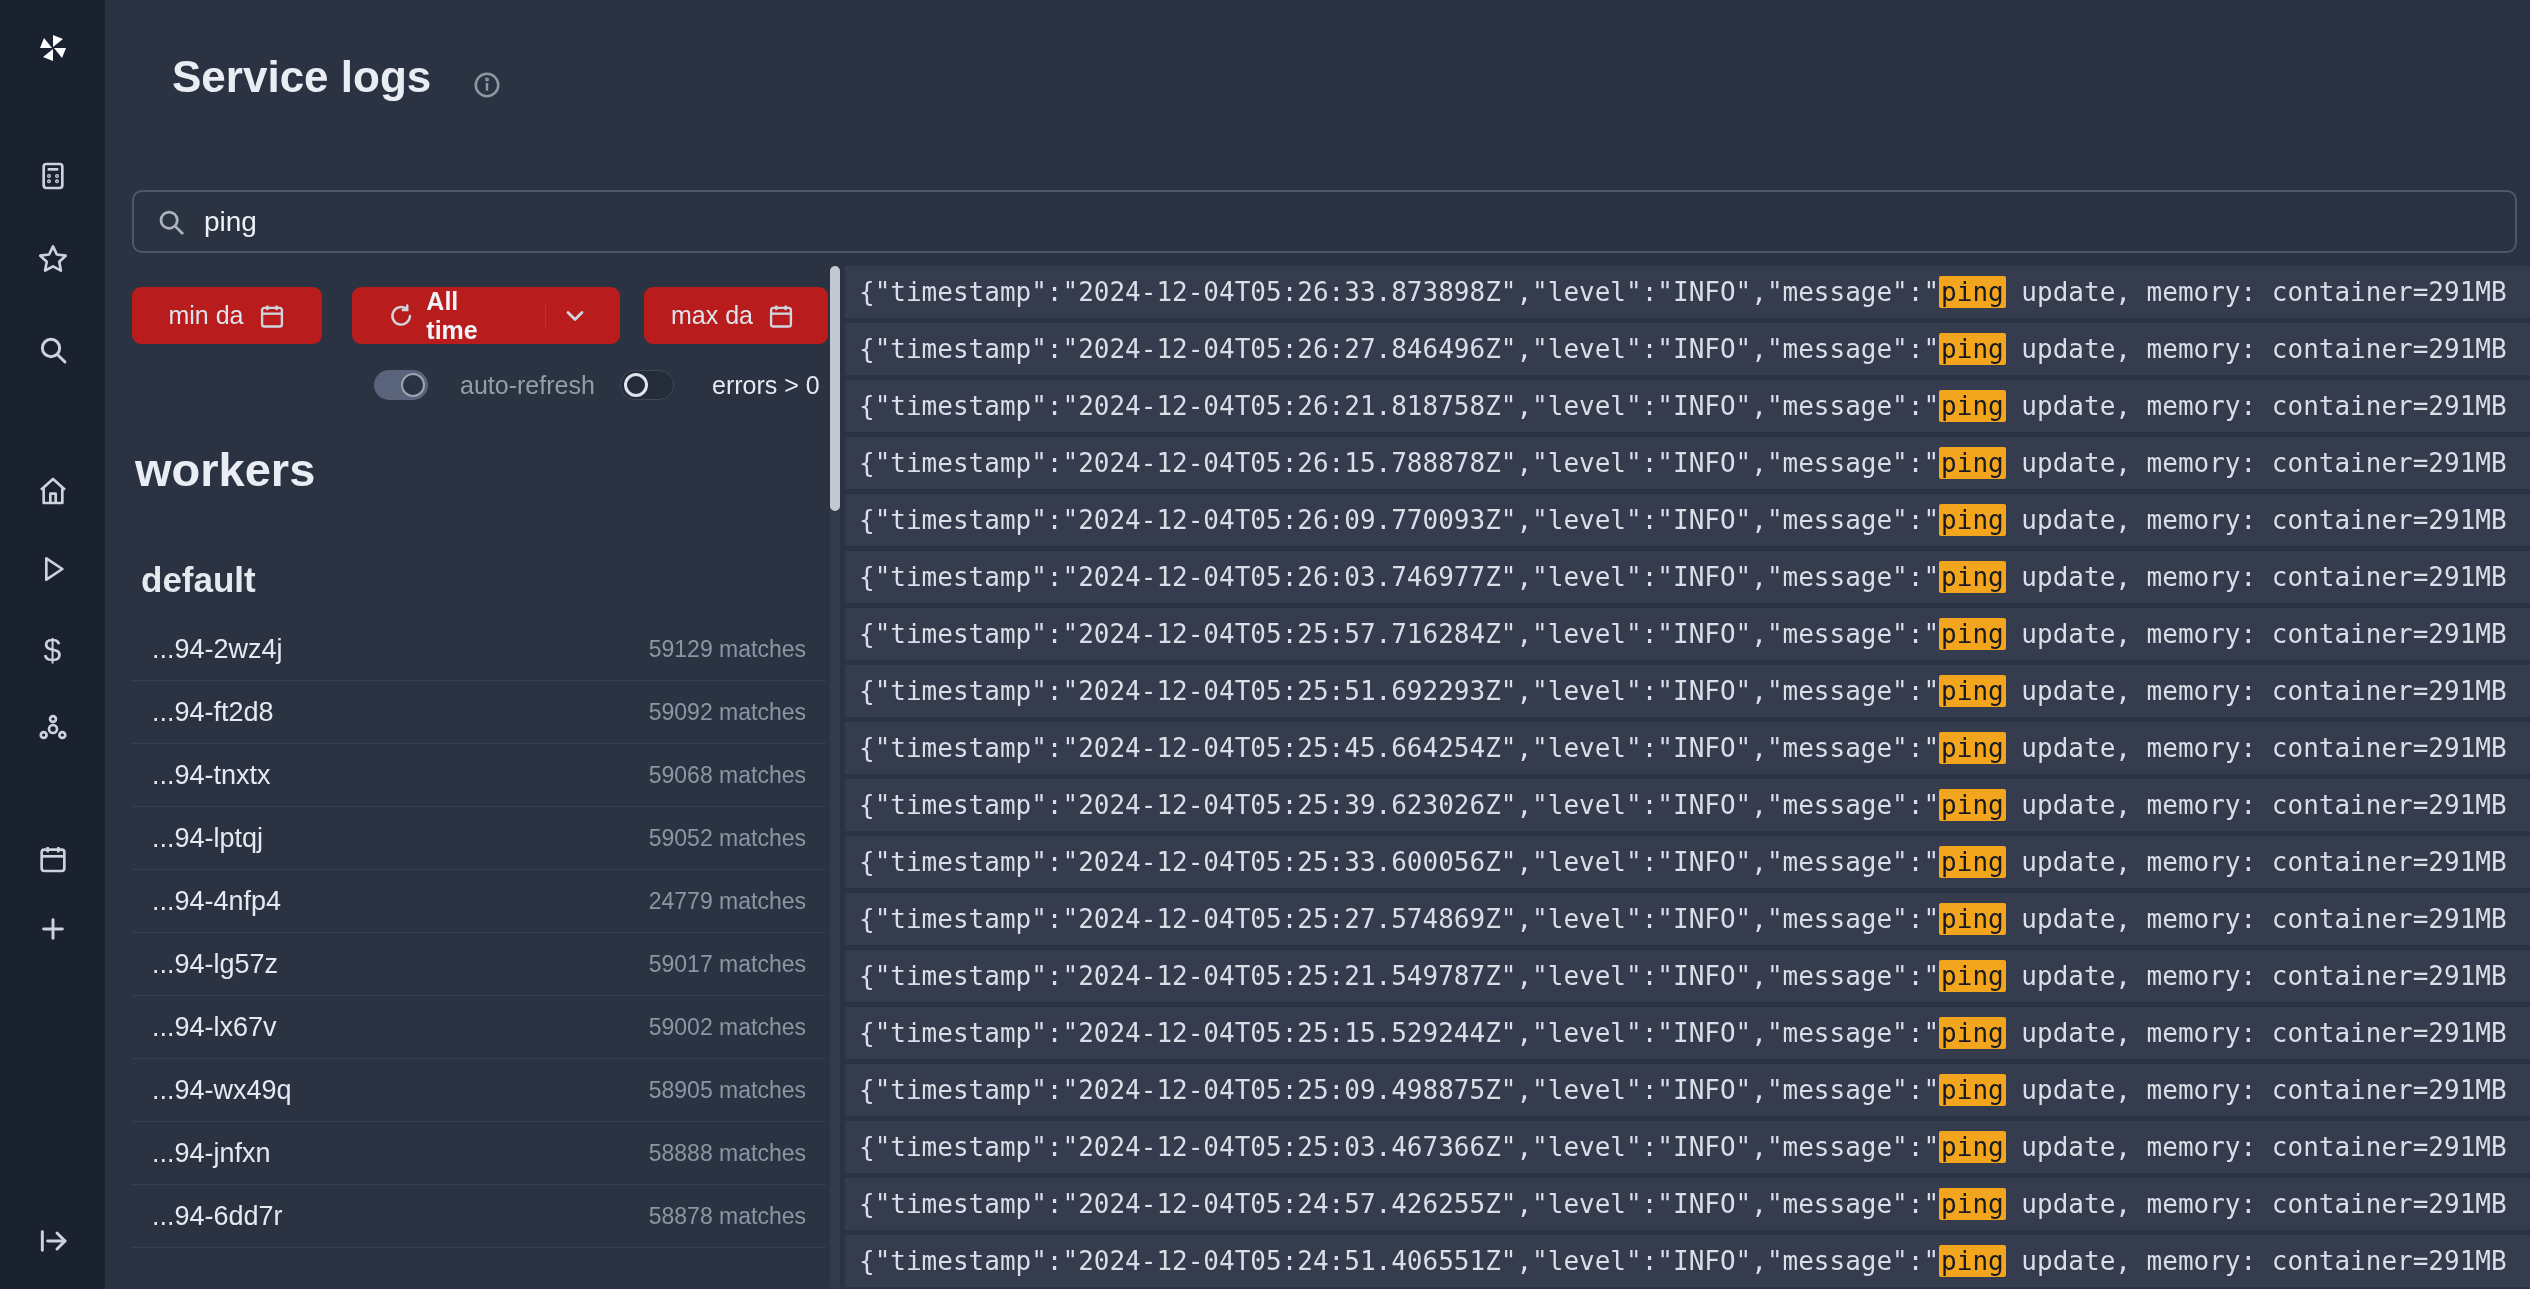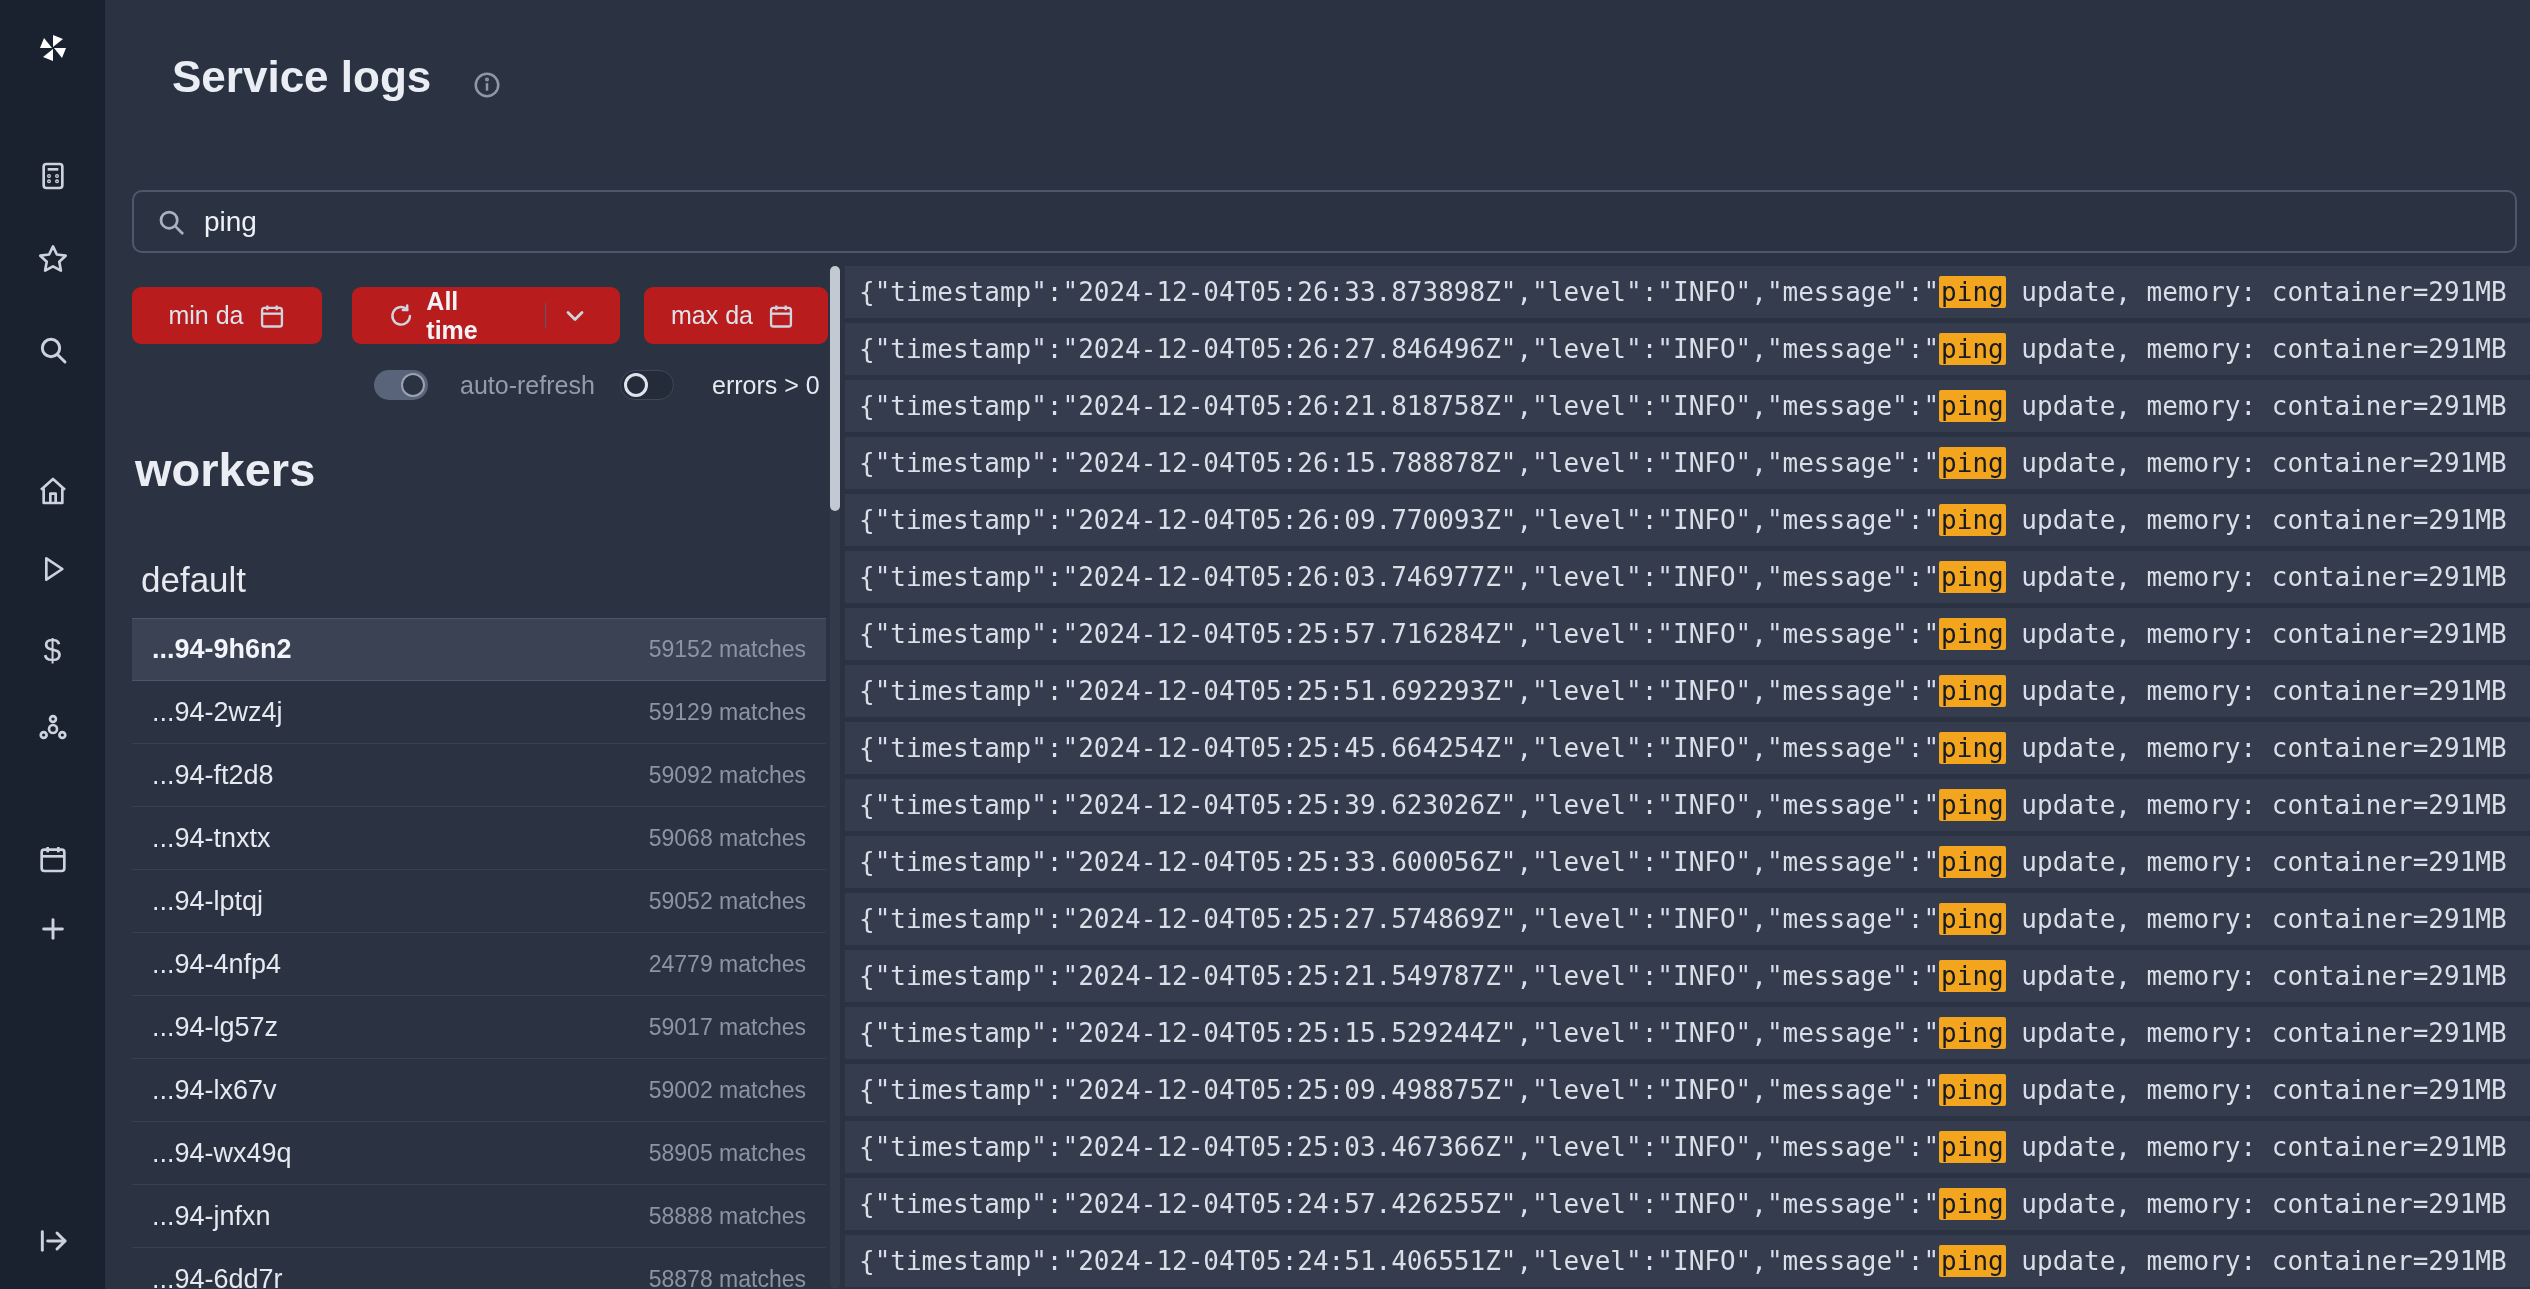--- a/index.html
+++ b/index.html
@@ -65,21 +65,21 @@
   .switch-errors { left:620px; background:#242b39; border:1px solid #3e485a; }
   .switch-errors .knob {
     position:absolute; left:3px; top:2px; width:24px; height:24px; border-radius:50%;
     background:transparent; border:3px solid #dfe4ec;
   }
   .toggle-label { position:absolute; top:3px; font-size:25px;margin-left:20px; }
   .label-auto { left:440px; color:#949caa; }
   .label-errors { left:692px; color:#e6eaf0; }
   
   .workers-heading { position:absolute; left:135px; top:442px; font-size:47px; font-weight:800; color:#eaeef4; }
-  .workers-group { position:absolute; left:141px; top:560px; font-size:35px; font-weight:400; color:#e6eaf0; }
+  .workers-group { position:absolute; left:141px; top:560px; font-size:35px; font-weight:700; color:#e6eaf0; }
   .worker-list { position:absolute; left:132px; top:618px; width:694px; }
   .worker-row {
     height:63px; display:flex; align-items:center; justify-content:space-between;
     padding:0 20px 0 20px; border-bottom:1px solid #38404f; cursor:pointer;
   }
   .worker-row.selected {
     background:#3a4254; border-top:1px solid #4d5668; border-bottom:1px solid #4d5668;
   }
   .worker-name { font-size:27px; color:#e6eaf0; }
   .worker-row.selected .worker-name { font-weight:700; color:#f2f5f9; }
@@ -248,24 +248,20 @@
     <div class="toggle-label label-auto">auto-refresh</div>
     <div class="switch switch-errors">
         <div class="knob"></div>
       </div>
     <div class="toggle-label label-errors">errors &gt; 0</div>
   </div>
 
   <div class="workers-heading">workers</div>
   <div class="workers-group">default</div>
   <div class="worker-list" id="worker-list">
-      <div class="worker-row selected">
-        <span class="worker-name">...94-9h6n2</span>
-        <span class="worker-matches">59152 matches</span>
-      </div>
       <div class="worker-row">
         <span class="worker-name">...94-2wz4j</span>
         <span class="worker-matches">59129 matches</span>
       </div>
       <div class="worker-row">
         <span class="worker-name">...94-ft2d8</span>
         <span class="worker-matches">59092 matches</span>
       </div>
       <div class="worker-row">
         <span class="worker-name">...94-tnxtx</span>

